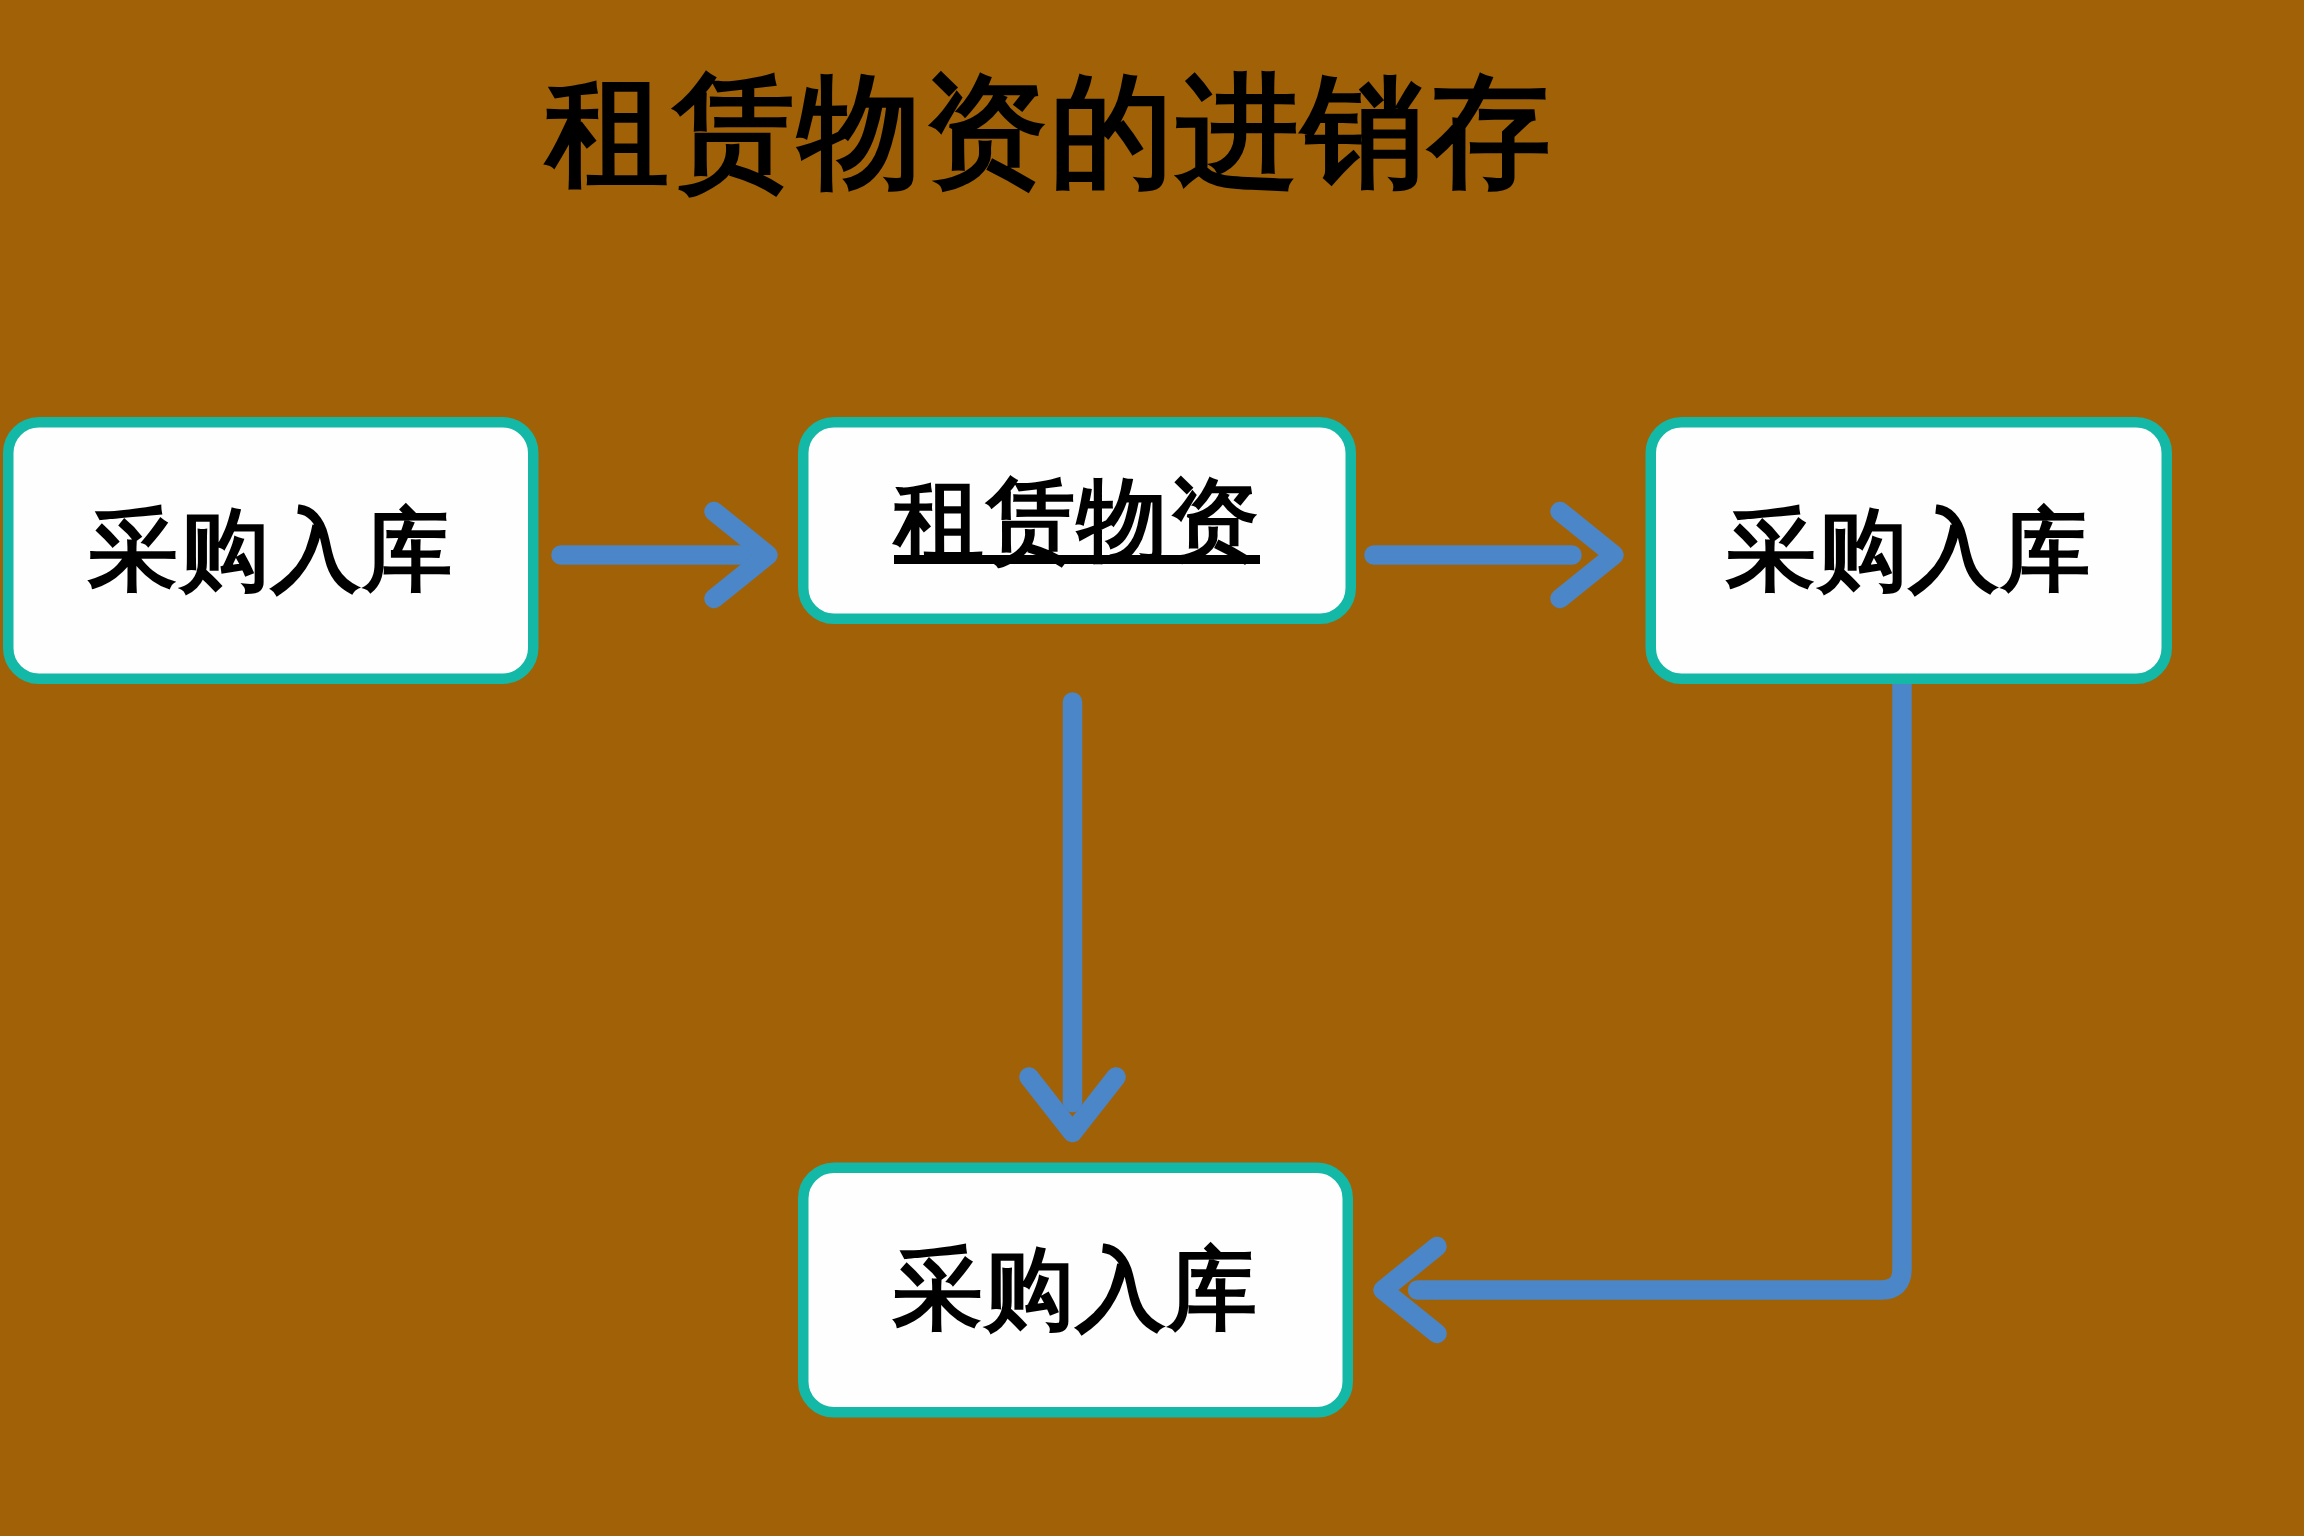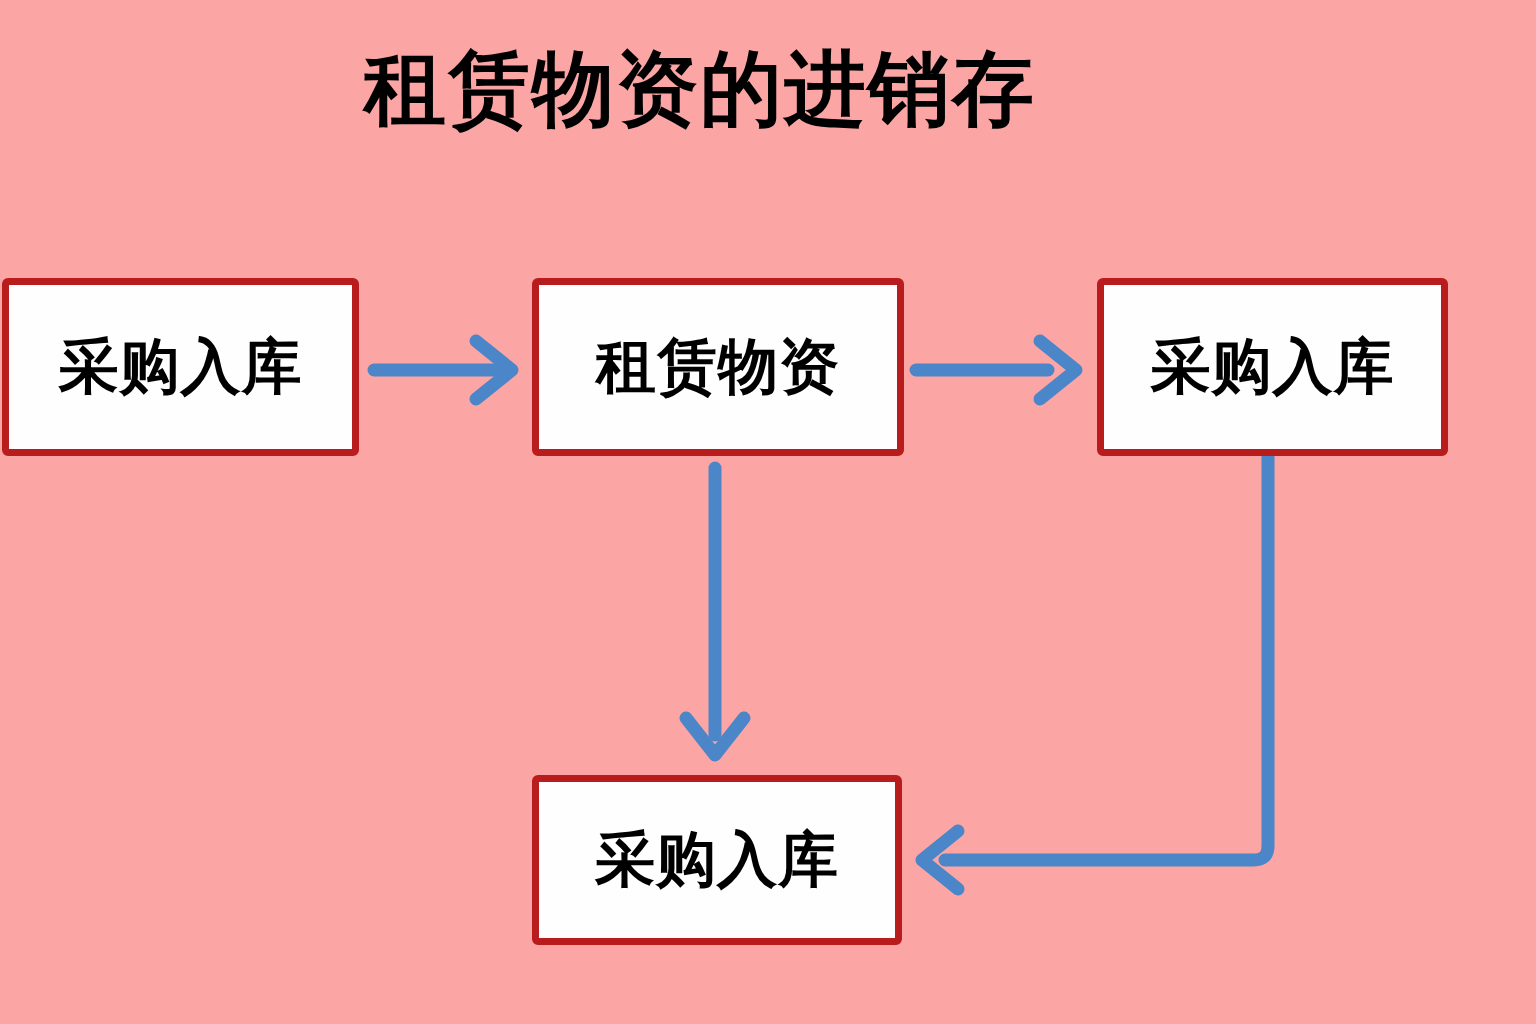--- a/index.html
+++ b/index.html
@@ -8,55 +8,55 @@
     padding: 0;
     background: #ffffff;
   }
   body {
     font-family: "DejaVu Sans", "Liberation Sans", sans-serif;
   }
   #canvas {
     position: relative;
     width: 1536px;
     height: 1024px;
-    background: #fca5a5;
+    background: #a16207;
     overflow: hidden;
   }
   .title {
     position: absolute;
     left: 0;
     top: 44px;
     width: 1400px;
     text-align: center;
     font-size: 82px;
     font-weight: 700;
     color: #000000;
     letter-spacing: 2px;
     line-height: 1.1;
     white-space: nowrap;
   }
   .node {
     position: absolute;
     box-sizing: border-box;
     background: #fefefe;
-    border: 7px solid #b91c1c;
-    border-radius: 6px;
+    border: 7px solid #14b8a6;
+    border-radius: 24px;
     display: flex;
     align-items: center;
     justify-content: center;
   }
   .node-label {
     font-size: 60px;
     font-weight: 700;
     color: #000000;
     letter-spacing: 1px;
     white-space: nowrap;
   }
   #node-purchase-in { left: 2px;    top: 278px; width: 357px; height: 178px; }
-  #node-rental-goods { left: 532px;  top: 278px; width: 372px; height: 178px; }
+  #node-rental-goods { left: 532px;  top: 278px; width: 372px; height: 138px; text-decoration: underline; }
   #node-rental-out   { left: 1097px; top: 278px; width: 351px; height: 178px; }
   #node-return-in    { left: 532px;  top: 775px; width: 370px; height: 170px; }
 
   .edge-layer {
     position: absolute;
     left: 0;
     top: 0;
     width: 1536px;
     height: 1024px;
     pointer-events: none;

